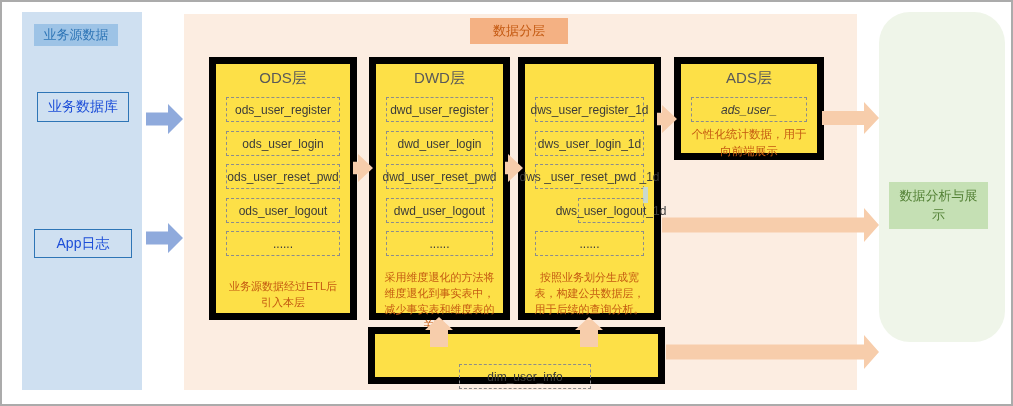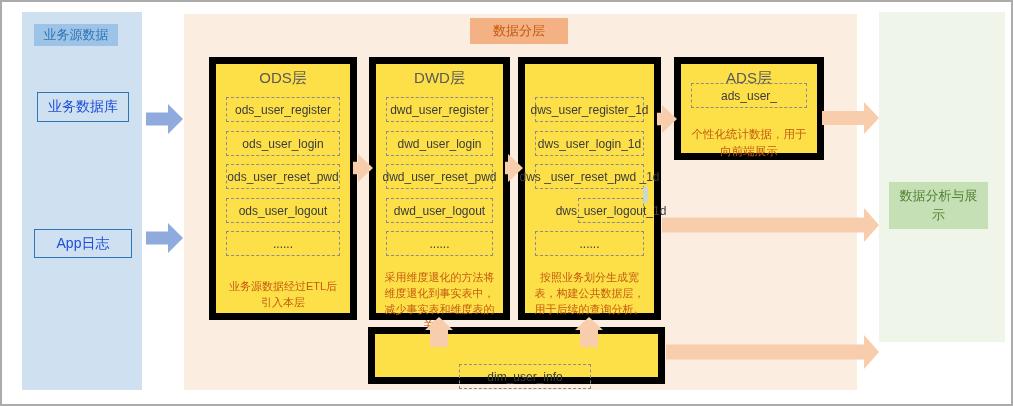--- a/index.html
+++ b/index.html
@@ -101,21 +101,21 @@
         <span>dws_user_logout_1d</span>
       </div>
     <div class="trow" style="top:167px;">
         <span>......</span>
       </div>
     <div class="col-desc" style="top:206px;">按照业务划分生成宽表，构建公共数据层，用于后续的查询分析。</div>
   </div>
 
   <div class="abs col" style="left:672px;top:55px;width:150px;height:103px;">
     <div class="col-title">ADS层</div>
-    <div class="trow" style="top:19px;">
+    <div class="trow" style="top:33px;font-style:italic;">
         <span>ads_user_</span>
       </div>
     <div class="col-desc" style="top:62px;font-size:11.5px;">个性化统计数据，用于向前端展示</div>
   </div>
 
   <div class="abs col" style="left:366px;top:325px;width:297px;height:57px;">
     <div class="trow" style="top:30px;left:84px;right:auto;width:130px;">
         <span>dim_user_info</span>
       </div>
   </div>
@@ -126,17 +126,17 @@
 
   <div class="abs h-arrow orange" style="left:820px;top:100px;width:57px;height:32px;"></div>
   <div class="abs h-arrow orange" style="left:660px;top:206px;width:217px;height:34px;"></div>
   <div class="abs h-arrow orange" style="left:664px;top:333px;width:213px;height:34px;"></div>
 
   <div class="abs v-arrow" style="left:423px;top:315px;width:28px;height:30px;"></div>
   <div class="abs v-arrow" style="left:573px;top:315px;width:28px;height:30px;"></div>
 
   <div class="abs artifact" style="left:641px;top:185px;width:5px;height:16px;"></div>
 
-  <div class="abs out-panel" style="left:877px;top:10px;width:126px;height:330px;">
+  <div class="abs out-panel" style="left:877px;top:10px;width:126px;height:330px;border-radius:31px;">
     <div class="abs out-box" style="left:10px;top:170px;width:99px;height:47px;">数据分析与展示</div>
   </div>
 
 </div>
 
 </body></html>

